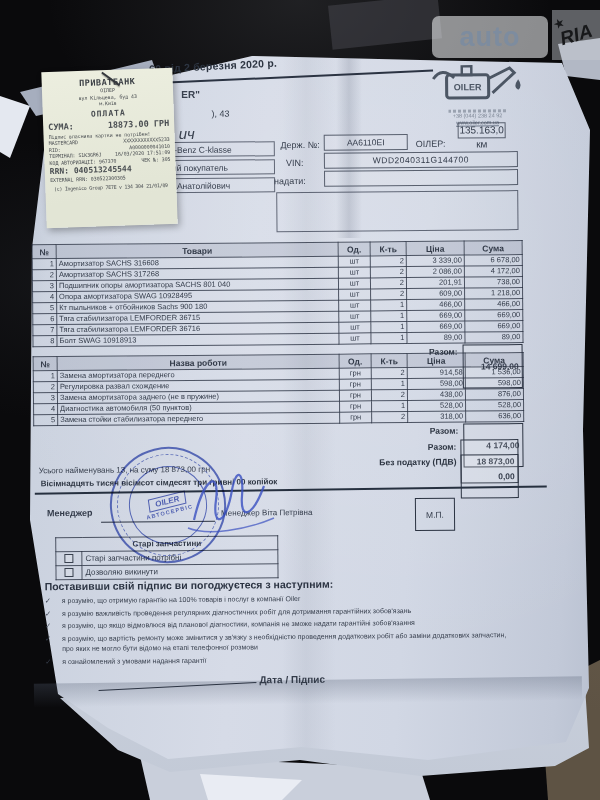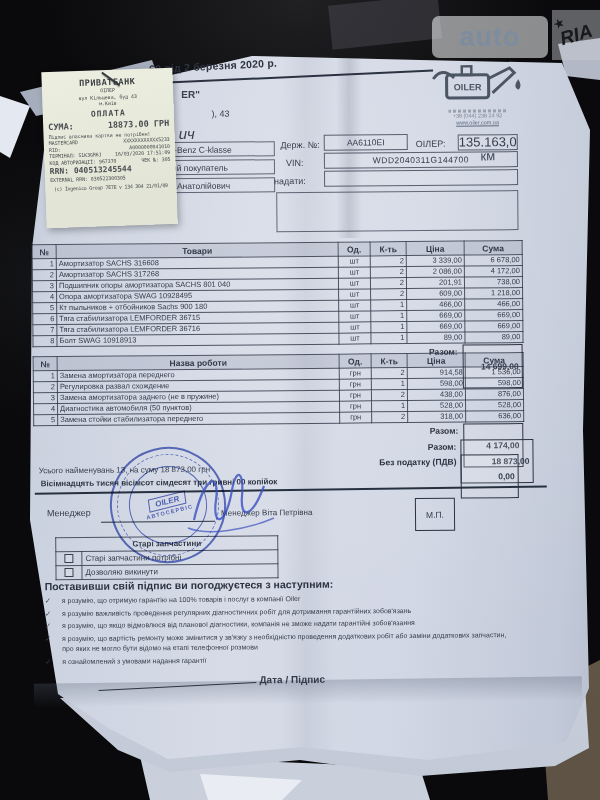--- a/index.html
+++ b/index.html
@@ -137,21 +137,21 @@
     <div class="abs frag frag-company">ER"</div>
     <div class="abs frag frag-address">), 43</div>
     <div class="abs frag frag-person">ич</div>
     <div class="abs lrow" style="left:96px;top:141px;width:181px;padding-right:42px;">s-Benz C-klasse</div>
     <div class="abs lrow" style="left:96px;top:159px;width:181px;padding-right:46px;">ный покупатель</div>
     <div class="abs lrow" style="left:96px;top:177px;width:181px;padding-right:44px;">ий Анатолійович</div>
 
     <div class="abs fieldlabel" style="left:270px;top:140px;width:52px;text-align:right;">Держ. №:</div>
     <div class="abs fbox" style="left:326px;top:135px;width:84px;">AA6110EI</div>
     <div class="abs fieldlabel" style="left:418px;top:140px;">ОІЛЕР:</div>
-    <div class="abs fbox" style="left:460px;top:136px;width:60px;font-size:13px;">135.163,0 км</div>
+    <div class="abs fbox" style="left:460px;top:124px;width:48px;font-size:10px;">135.163,0 км</div>
     <div class="abs fieldlabel" style="left:288px;top:158px;">VIN:</div>
     <div class="abs fbox" style="left:326px;top:153px;width:194px;letter-spacing:.5px;">WDD2040311G144700</div>
     <div class="abs fieldlabel" style="left:276px;top:176px;">надати:</div>
     <div class="abs fbox" style="left:326px;top:171px;width:194px;"></div>
     <div class="abs bigbox"></div>
 
     <table class="inv abs" style="left:33px;top:242px;">
       <colgroup>
           <col style="width:24px">
           <col style="width:282px">
@@ -295,28 +295,28 @@
             <td class="r">2</td>
             <td class="r">318,00</td>
             <td class="r">636,00</td>
           </tr>
     </tbody>
       </table>
     <div class="abs tot-label" style="left:360px;top:427px;width:98px;">Разом:</div>
     <div class="abs tot-box" style="left:463px;top:425px;width:60px;">4 174,00</div>
 
     <div class="abs tot-label" style="left:300px;top:443px;width:156px;">Разом:</div>
-    <div class="abs tot-box" style="left:460px;top:441px;width:73px;">18 873,00</div>
+    <div class="abs tot-box" style="left:460px;top:441px;width:58px;">18 873,00</div>
     <div class="abs tot-label" style="left:300px;top:458px;width:156px;">Без податку (ПДВ)</div>
     <div class="abs tot-box" style="left:460px;top:456px;width:58px;">0,00</div>
     <div class="abs sumline" style="left:38px;top:464px;">Усього найменувань 13, на суму 18 873,00 грн</div>
     <div class="abs words" style="left:40px;top:477px;">Вісімнадцять тисяч вісімсот сімдесят три гривні 00 копійок</div>
     <div class="abs hrule"></div>
 
-    <div class="abs" style="left:46px;top:506px;font-size:9px;">Менеджер</div>
+    <div class="abs" style="left:46px;top:506px;font-size:9px;font-weight:bold;">Менеджер</div>
     <div class="abs mgr-line"></div>
     <div class="abs" style="left:220px;top:508px;font-size:8px;">Менеджер Віта Петрівна</div>
     <div class="abs mp-box">М.П.</div>
 
     <table class="oldparts abs">
       <colgroup>
           <col style="width:26px">
           <col style="width:196px">
         </colgroup>
       <tbody>

